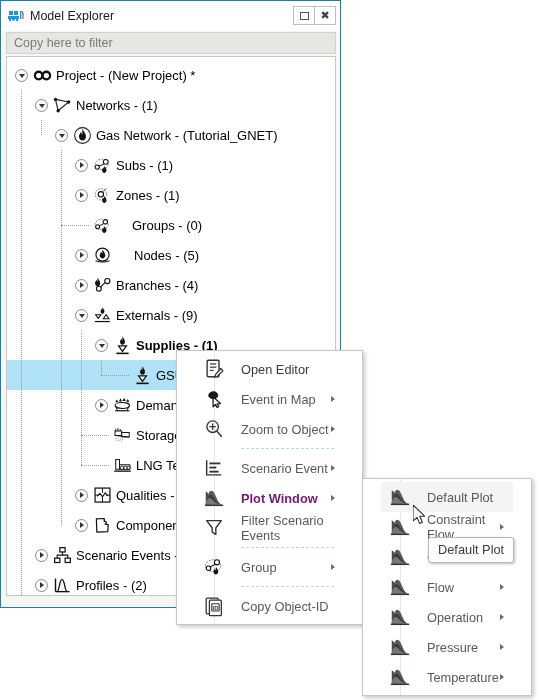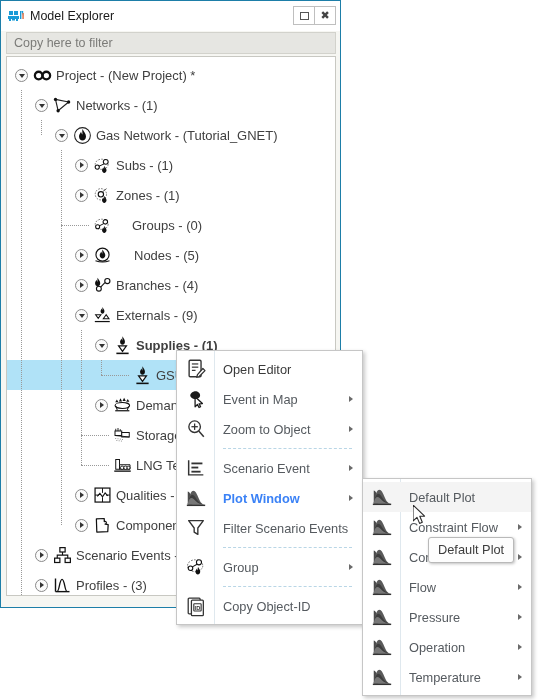--- a/index.html
+++ b/index.html
@@ -133,21 +133,21 @@
     display: flex;
     align-items: center;
     white-space: nowrap;
   }
   .trow.sel {
     background: #b0e2f7;
   }
 
   .tlabel {
     font-size: 13px;
-    color: #404040;
+    color: #000000;
     font-family: "Liberation Sans", sans-serif;
     text-align: center;
   }
 
   
   .exp {
     position: absolute;
     width: 13px;
     height: 13px;
     border: 1px solid #8a8a8a;
@@ -194,21 +194,21 @@
     border-top: 1px dotted #999;
   }
 
   
   .ctxmenu {
     position: absolute;
     background: #ffffff;
     border: 1px solid #c6c6c6;
     box-shadow: 2px 2px 4px rgba(0,0,0,0.22);
     box-sizing: border-box;
-    padding: 3px 0;
+    padding: 3px 18px;
   }
   .ctx-gutter {
     position: absolute;
     left: 0; top: 0; bottom: 0;
     width: 37px;
     background: #ffffff;
     border-right: 1px solid #dfe8ee;
   }
   .ctx-item {
     position: relative;
@@ -222,21 +222,21 @@
   .ctx-item.hl {
     background: #f4f4f4;
   }
   .ctx-label {
     font-size: 12.8px;
     color: #555a5f;
     font-family: "Liberation Sans", sans-serif;
     padding-left: 9px;
   }
   .ctx-item.bold .ctx-label {
-    color: #3b82f6;
+    color: #701a75;
     font-weight: bold;
   }
   .ctx-item.dark .ctx-label {
     color: #3a3a3a;
   }
   .ctx-icon {
     position: absolute;
     left: 7px;
     width: 24px;
     height: 24px;
@@ -511,21 +511,21 @@
           </div>
           <div class="trow">
             <div class="exp collapsed" style="left: 28px; top: 8.5px;">
               <span class="tri"></span>
             </div>
             <div class="ticon" style="left: 44px; top: 4px;">
               <svg width="21" height="21" viewBox="0 0 24 24">
                 <use href="#ic-profiles" xlink:href="#ic-profiles"></use>
               </svg>
             </div>
-            <span class="tlabel" style="position: absolute; left: 69px;">Profiles - (3)</span>
+            <span class="tlabel" style="position: absolute; left: 69px;">Profiles - (2)</span>
           </div>
           <div class="dotline-v" style="left: 14px; top: 33px; height: 525px;"></div>
           <div class="dotline-v" style="left: 34px; top: 63px; height: 15px;"></div>
           <div class="dotline-v" style="left: 54px; top: 93px; height: 375px;"></div>
           <div class="dotline-h" style="left: 54px; width: 28px; top: 168px;"></div>
           <div class="dotline-v" style="left: 74px; top: 273px; height: 135px;"></div>
           <div class="dotline-h" style="left: 74px; width: 28px; top: 378px;"></div>
           <div class="dotline-h" style="left: 74px; width: 28px; top: 408px;"></div>
           <div class="dotline-v" style="left: 94px; top: 303px; height: 15px;"></div>
           <div class="dotline-h" style="left: 94px; width: 28px; top: 318px;"></div>
@@ -647,30 +647,30 @@
         </span>
         <span class="ctx-label">Flow</span>
         <span class="ctx-arrow"></span>
       </div>
       <div class="ctx-item">
         <span class="ctx-icon">
           <svg width="22" height="22" viewBox="0 0 24 24">
             <use href="#ic-plot" xlink:href="#ic-plot"></use>
           </svg>
         </span>
+        <span class="ctx-label">Operation</span>
+        <span class="ctx-arrow"></span>
+      </div>
+      <div class="ctx-item">
+        <span class="ctx-icon">
+          <svg width="22" height="22" viewBox="0 0 24 24">
+            <use href="#ic-plot" xlink:href="#ic-plot"></use>
+          </svg>
+        </span>
         <span class="ctx-label">Pressure</span>
-        <span class="ctx-arrow"></span>
-      </div>
-      <div class="ctx-item">
-        <span class="ctx-icon">
-          <svg width="22" height="22" viewBox="0 0 24 24">
-            <use href="#ic-plot" xlink:href="#ic-plot"></use>
-          </svg>
-        </span>
-        <span class="ctx-label">Operation</span>
         <span class="ctx-arrow"></span>
       </div>
       <div class="ctx-item">
         <span class="ctx-icon">
           <svg width="22" height="22" viewBox="0 0 24 24">
             <use href="#ic-plot" xlink:href="#ic-plot"></use>
           </svg>
         </span>
         <span class="ctx-label">Temperature</span>
         <span class="ctx-arrow"></span>

